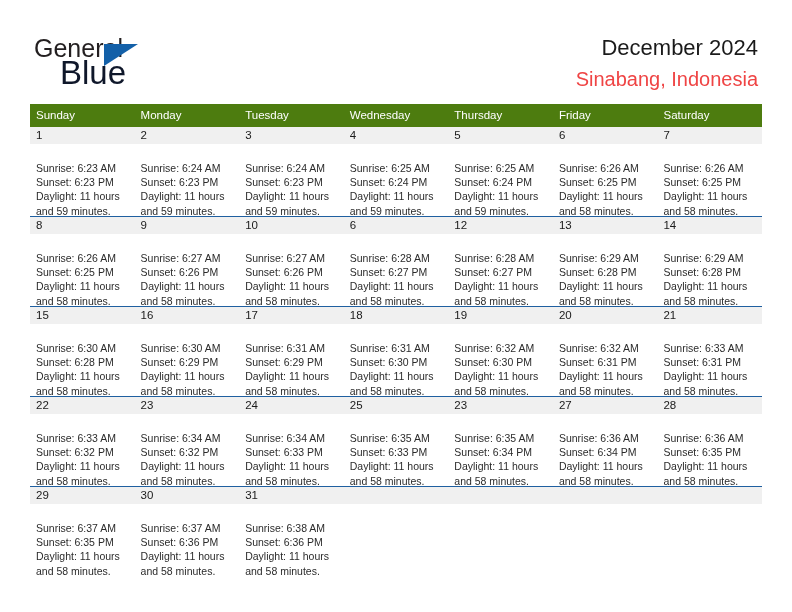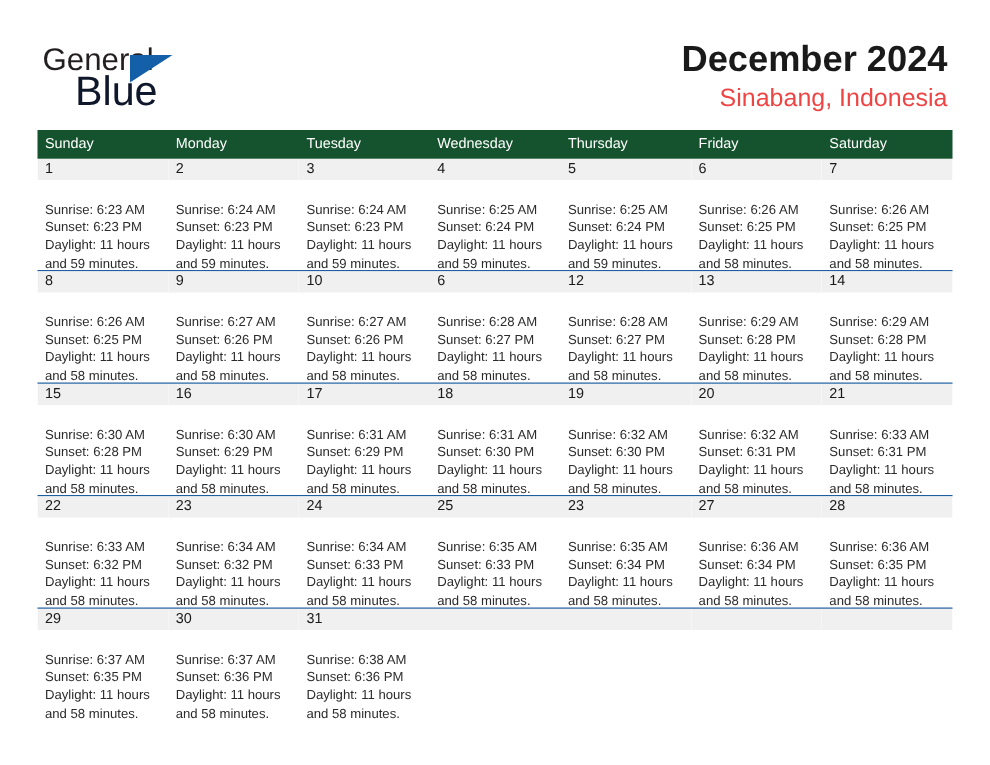--- a/index.html
+++ b/index.html
@@ -65,44 +65,43 @@
     border-bottom: 22px solid transparent;
   }
 
   .title-block {
     position: absolute;
     right: 34px;
     top: 32px;
     text-align: right;
   }
   .month-title {
-    font-size: 29px;
+    font-size: 22px;
     color: #1a1a1a;
     line-height: 32px;
     white-space: nowrap;
-    font-weight: bold;
   }
   .location-title {
     margin-top: 6px;
     font-size: 20px;
     color: #ef4444;
     line-height: 18px;
     white-space: nowrap;
   }
 
   
   .calendar {
     position: absolute;
     left: 30px;
     top: 104px;
     width: 732px;
   }
   .weekday-row {
     display: flex;
-    background: #14532d;
+    background: #4d7c0f;
   }
   .weekday-cell {
     flex: 1 1 0;
     box-sizing: border-box;
     padding: 4px 0 5px 6px;
     font-size: 11.5px;
     color: #ffffff;
     line-height: 14px;
     white-space: nowrap;
     overflow: hidden;

